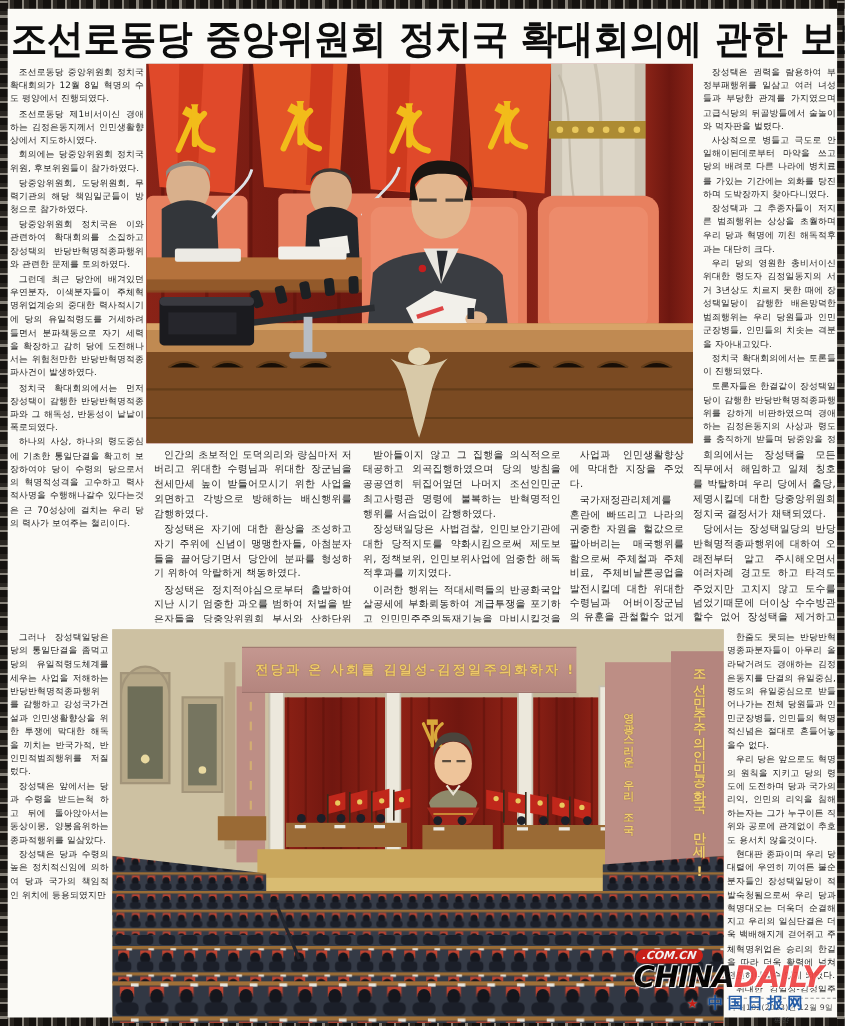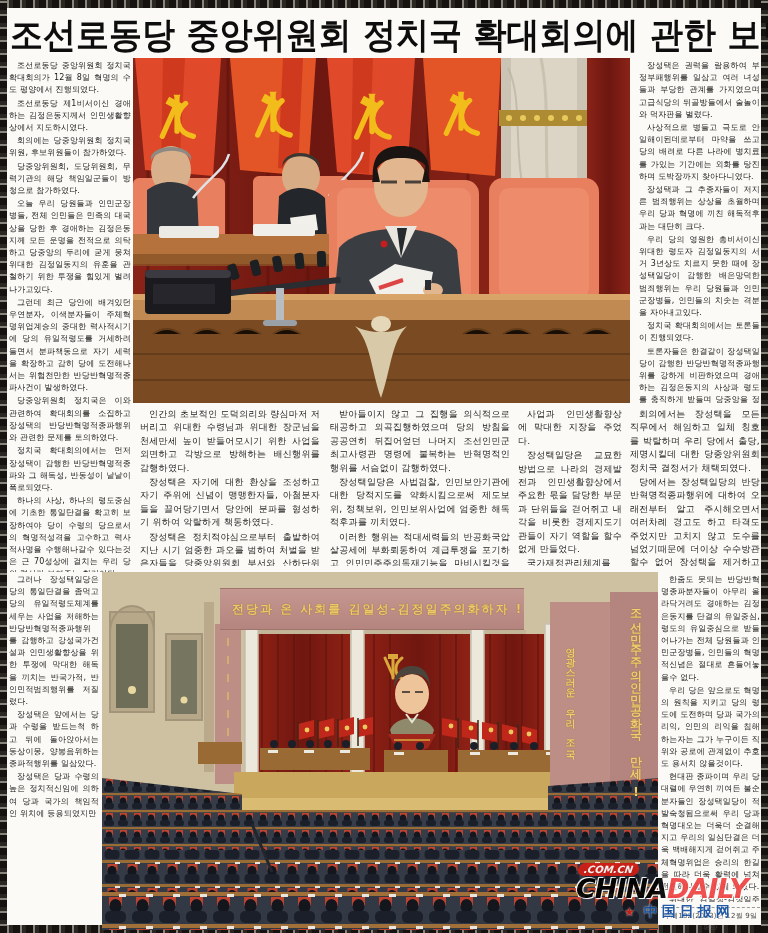--- a/index.html
+++ b/index.html
@@ -59,23 +59,22 @@
   <div class="frame v f-left"></div>
   <div class="frame v f-right"></div>
 
   <div class="headline">조선로동당 중앙위원회 정치국 확대회의에 관한 보도</div>
 
   <div class="col small" style="left:9px;top:60px;width:122px;height:512px;">
       <p>조선로동당 중앙위원회 정치국 확대회의가 12월 8일 혁명의 수도 평양에서 진행되였다.</p>
       <p>조선로동당 제1비서이신 경애하는 김정은동지께서 인민생활향상에서 지도하시였다.</p>
       <p>회의에는 당중앙위원회 정치국 위원, 후보위원들이 참가하였다.</p>
       <p>당중앙위원회, 도당위원회, 무력기관의 해당 책임일군들이 방청으로 참가하였다.</p>
-      <p>오늘 우리 당원들과 인민군장병들, 전체 인민들은 민족의 대국상을 당한 후 경애하는 김정은동지께 모든 운명을 전적으로 의탁하고 당중앙의 두리에 굳게 뭉쳐 위대한 김정일동지의 유훈을 관철하기 위한 투쟁을 힘있게 벌려나가고있다.</p>
+      <p>당중앙위원회 정치국은 이와 관련하여 확대회의를 소집하고 장성택의 반당반혁명적종파행위와 관련한 문제를 토의하였다.</p>
       <p>그런데 최근 당안에 배겨있던 우연분자, 이색분자들이 주체혁명위업계승의 중대한 력사적시기에 당의 유일적령도를 거세하려들면서 분파책동으로 자기 세력을 확장하고 감히 당에 도전해나서는 위험천만한 반당반혁명적종파사건이 발생하였다.</p>
-      <p>당중앙위원회 정치국은 이와 관련하여 확대회의를 소집하고 장성택의 반당반혁명적종파행위와 관련한 문제를 토의하였다.</p>
       <p>정치국 확대회의에서는 먼저 장성택이 감행한 반당반혁명적종파와 그 해독성, 반동성이 낱낱이 폭로되였다.</p>
       <p>하나의 사상, 하나의 령도중심에 기초한 통일단결을 확고히 보장하여야 당이 수령의 당으로서의 혁명적성격을 고수하고 력사적사명을 수행해나갈수 있다는것은 근 70성상에 걸치는 우리 당의 력사가 보여주는 철리이다.</p>
     </div>
 
   <div class="col small" style="left:9px;top:574px;width:90px;height:352px;">
       <p>그러나 장성택일당은 당의 통일단결을 좀먹고 당의 유일적령도체계를 세우는 사업을 저해하는 반당반혁명적종파행위를 감행하고 강성국가건설과 인민생활향상을 위한 투쟁에 막대한 해독을 끼치는 반국가적, 반인민적범죄행위를 저질렀다.</p>
       <p>장성택은 앞에서는 당과 수령을 받드는척 하고 뒤에 돌아앉아서는 동상이몽, 양봉음위하는 종파적행위를 일삼았다.</p>
       <p>장성택은 당과 수령의 높은 정치적신임에 의하여 당과 국가의 책임적인 위치에 등용되였지만</p>
     </div>
 
@@ -86,21 +85,20 @@
     </div>
 
   <div class="col mid" style="left:330px;top:408px;width:180px;height:158px;">
       <p>받아들이지 않고 그 집행을 의식적으로 태공하고 외곡집행하였으며 당의 방침을 공공연히 뒤집어엎던 나머지 조선인민군 최고사령관 명령에 불복하는 반혁명적인 행위를 서슴없이 감행하였다.</p>
       <p>장성택일당은 사법검찰, 인민보안기관에 대한 당적지도를 약화시킴으로써 제도보위, 정책보위, 인민보위사업에 엄중한 해독적후과를 끼치였다.</p>
       <p>이러한 행위는 적대세력들의 반공화국압살공세에 부화뢰동하여 계급투쟁을 포기하고 인민민주주의독재기능을 마비시킬것을 노린 반혁명적, 반인민적범죄행위이다.</p>
     </div>
 
   <div class="col mid" style="left:518px;top:408px;width:104px;height:158px;">
       <p>사업과 인민생활향상에 막대한 지장을 주었다.</p>
-      <p>장성택일당은 교묘한 방법으로 나라의 경제발전과 인민생활향상에서 주요한 몫을 담당한 부문과 단위들을 걷어쥐고 내각을 비롯한 경제지도기관들이 자기 역할을 할수 없게 만들었다.</p>
       <p>국가재정관리체계를 혼란에 빠뜨리고 나라의 귀중한 자원을 헐값으로 팔아버리는 매국행위를 함으로써 주체철과 주체비료, 주체비날론공업을 발전시킬데 대한 위대한 수령님과 어버이장군님의 유훈을 관철할수 없게 하였다.</p>
     </div>
 
   <div class="col small" style="left:639px;top:60px;width:121px;height:343px;">
       <p>장성택은 권력을 람용하여 부정부패행위를 일삼고 여러 녀성들과 부당한 관계를 가지였으며 고급식당의 뒤골방들에서 술놀이와 먹자판을 벌렸다.</p>
       <p>사상적으로 병들고 극도로 안일해이된데로부터 마약을 쓰고 당의 배려로 다른 나라에 병치료를 가있는 기간에는 외화를 탕진하며 도박장까지 찾아다니였다.</p>
       <p>장성택과 그 추종자들이 저지른 범죄행위는 상상을 초월하며 우리 당과 혁명에 끼친 해독적후과는 대단히 크다.</p>
       <p>우리 당의 영원한 총비서이신 위대한 령도자 김정일동지의 서거 3년상도 치르지 못한 때에 장성택일당이 감행한 배은망덕한 범죄행위는 우리 당원들과 인민군장병들, 인민들의 치솟는 격분을 자아내고있다.</p>
       <p>정치국 확대회의에서는 토론들이 진행되였다.</p>
       <p>토론자들은 한결같이 장성택일당이 감행한 반당반혁명적종파행위를 강하게 비판하였으며 경애하는 김정은동지의 사상과 령도를 충직하게 받들며 당중앙을 정치사상적으로, 목숨으로 결사옹위해나갈 굳은 결의를 표명하였다.</p>

